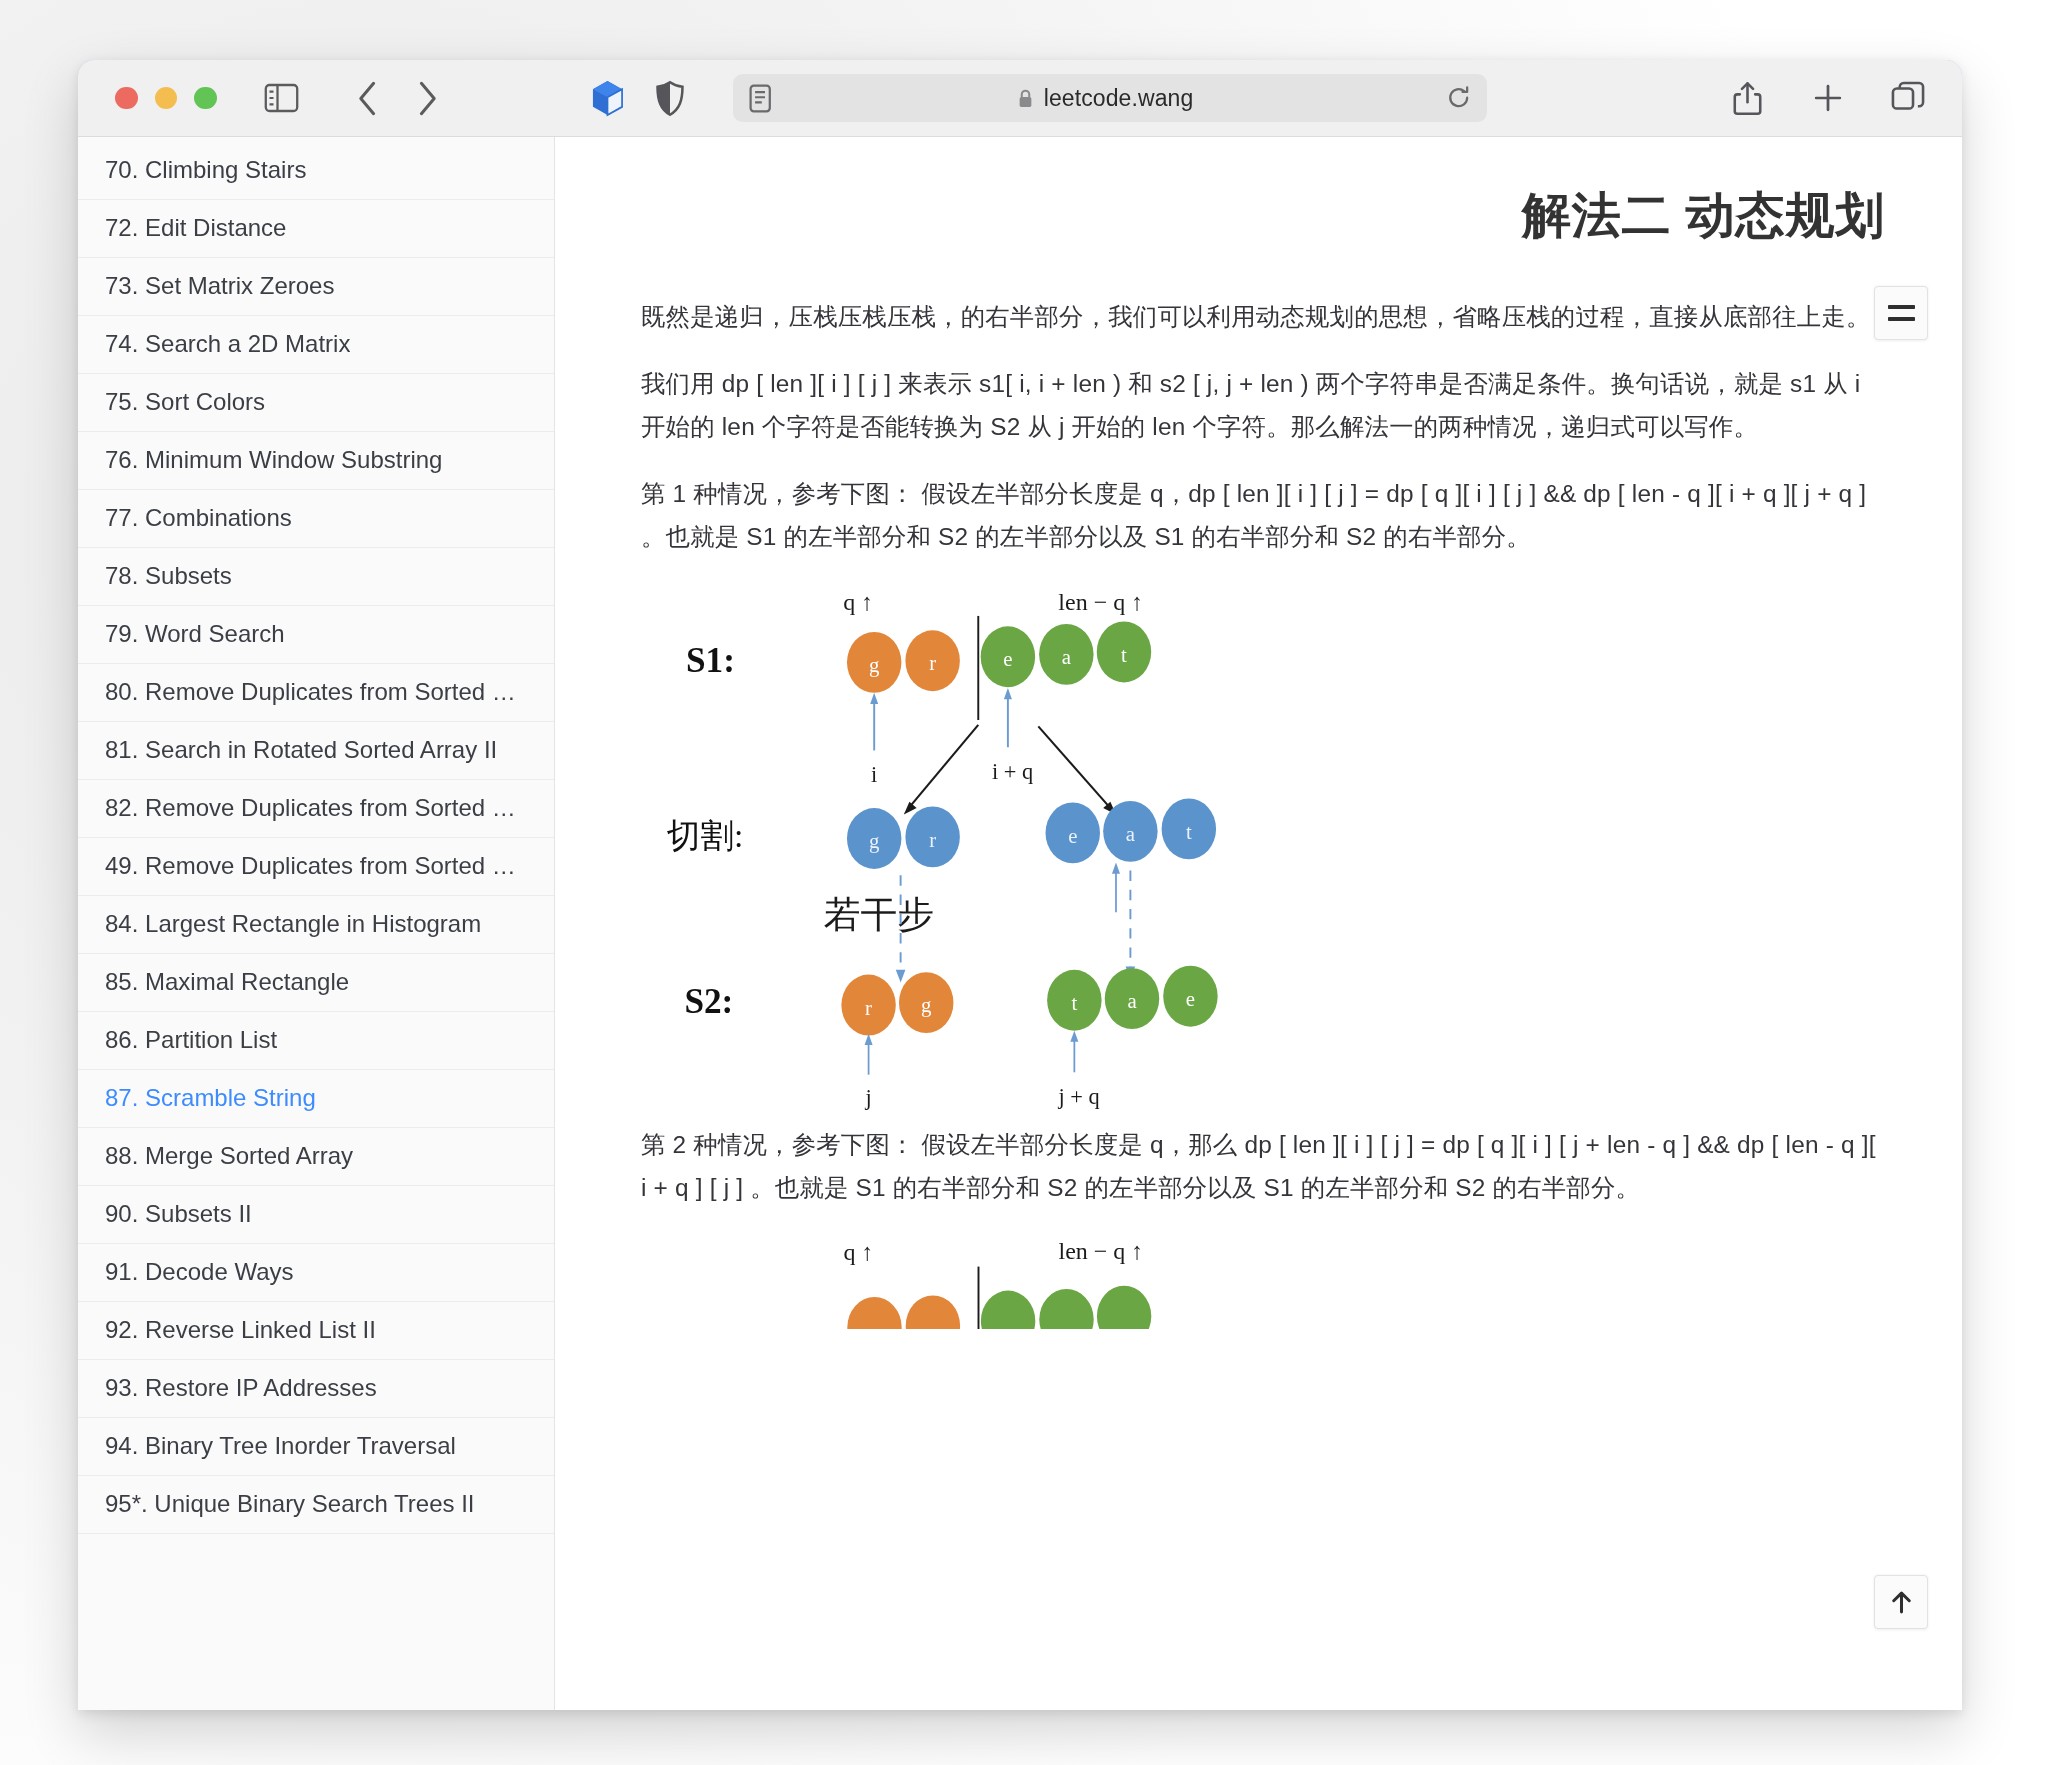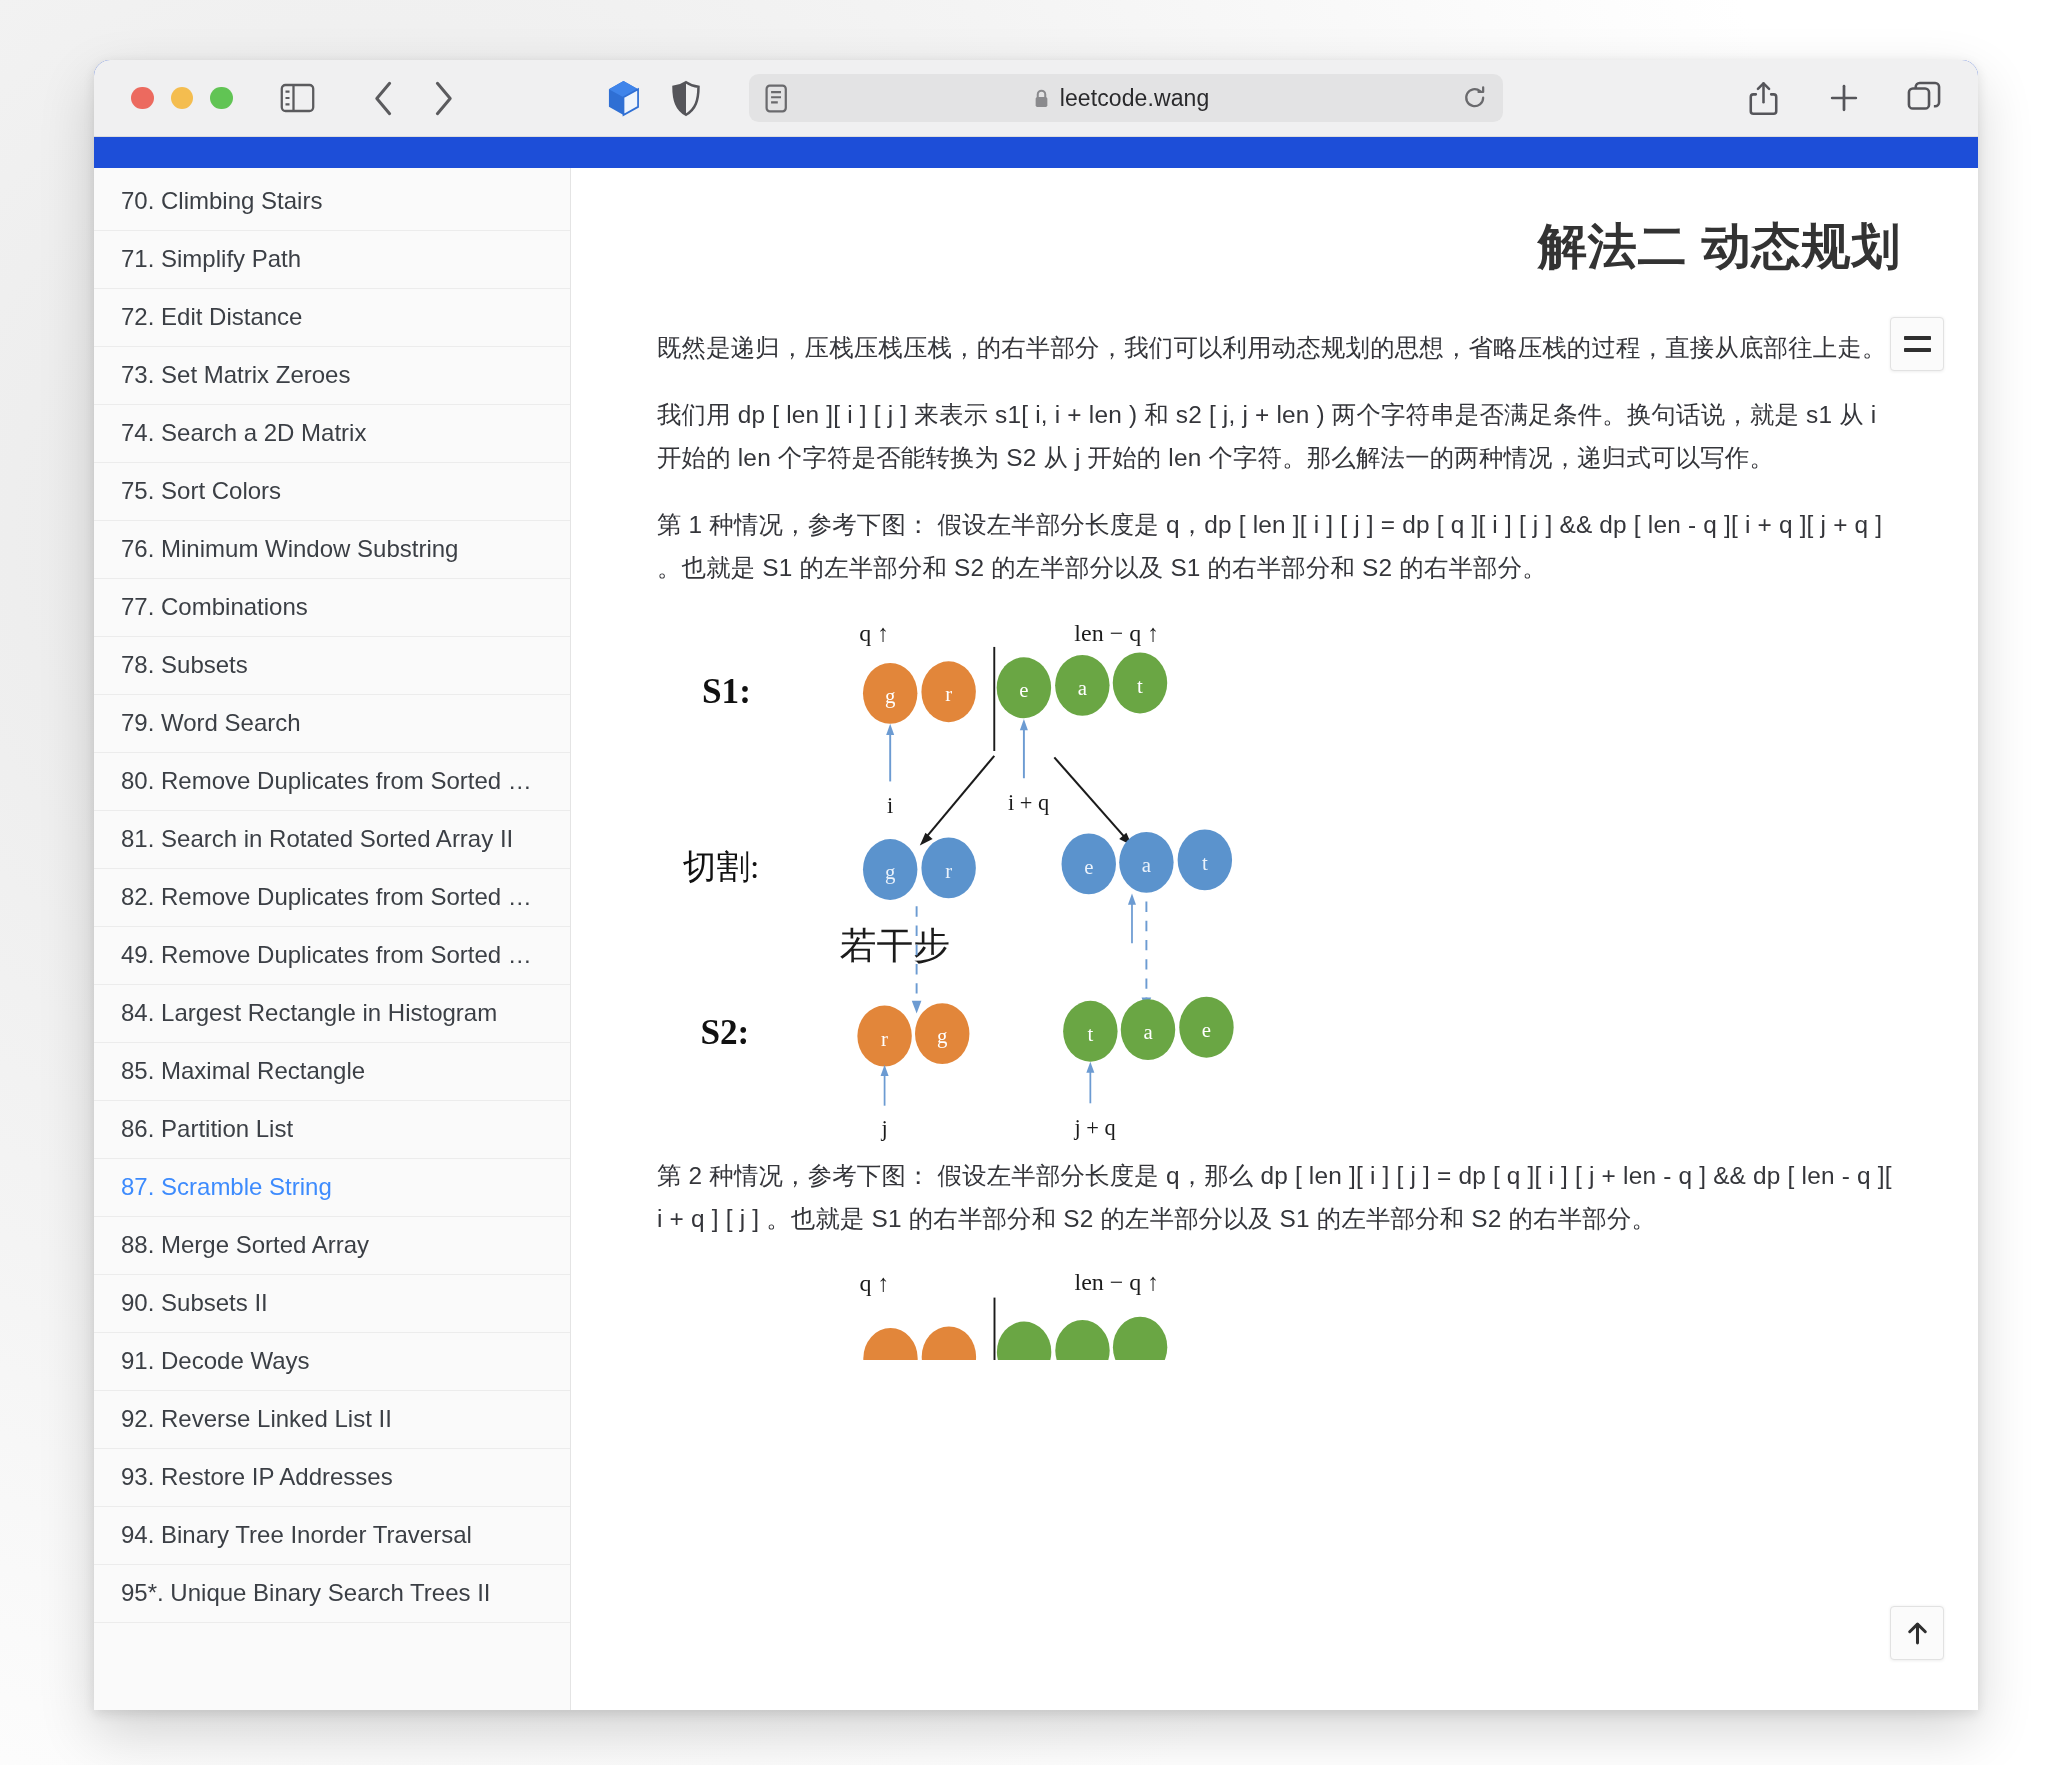--- a/index.html
+++ b/index.html
@@ -10,29 +10,28 @@
     overflow: hidden;
   }
   body {
     background:
       radial-gradient(circle at 18% 30%, #e9e9e9 0%, #f4f4f4 38%, #ffffff 70%);
   }
 
   
   .window {
     position: absolute;
-    left: 94px; top: 60px;
+    left: 78px; top: 60px;
     width: 1884px; height: 1650px;
-    background: #1d4ed8;
+    background: #c4b5fd;
     border-radius: 16px 16px 0 0;
     box-shadow: 0 22.4px 56px rgba(0,0,0,0.16), 0 3.2px 11.2px rgba(0,0,0,0.10);
     overflow: hidden;
     display: flex;
     flex-direction: column;
-    gap: 31px;
   }
 
   
   .toolbar {
     height: 77px;
     flex: 0 0 77px;
     background: #f0f0f1;
     border-bottom: 0.8px solid #dcdcdd;
     display: flex;
     align-items: center;
@@ -268,23 +267,20 @@
         </svg>
       </div>
     </div>
   </div>
 
   <div class="content-area">
 
     <nav class="sidebar">
       <div class="side-item">
           <span>70. Climbing Stairs</span>
-        </div>
-      <div class="side-item">
-          <span>71. Simplify Path</span>
         </div>
       <div class="side-item">
           <span>72. Edit Distance</span>
         </div>
       <div class="side-item">
           <span>73. Set Matrix Zeroes</span>
         </div>
       <div class="side-item">
           <span>74. Search a 2D Matrix</span>
         </div>

